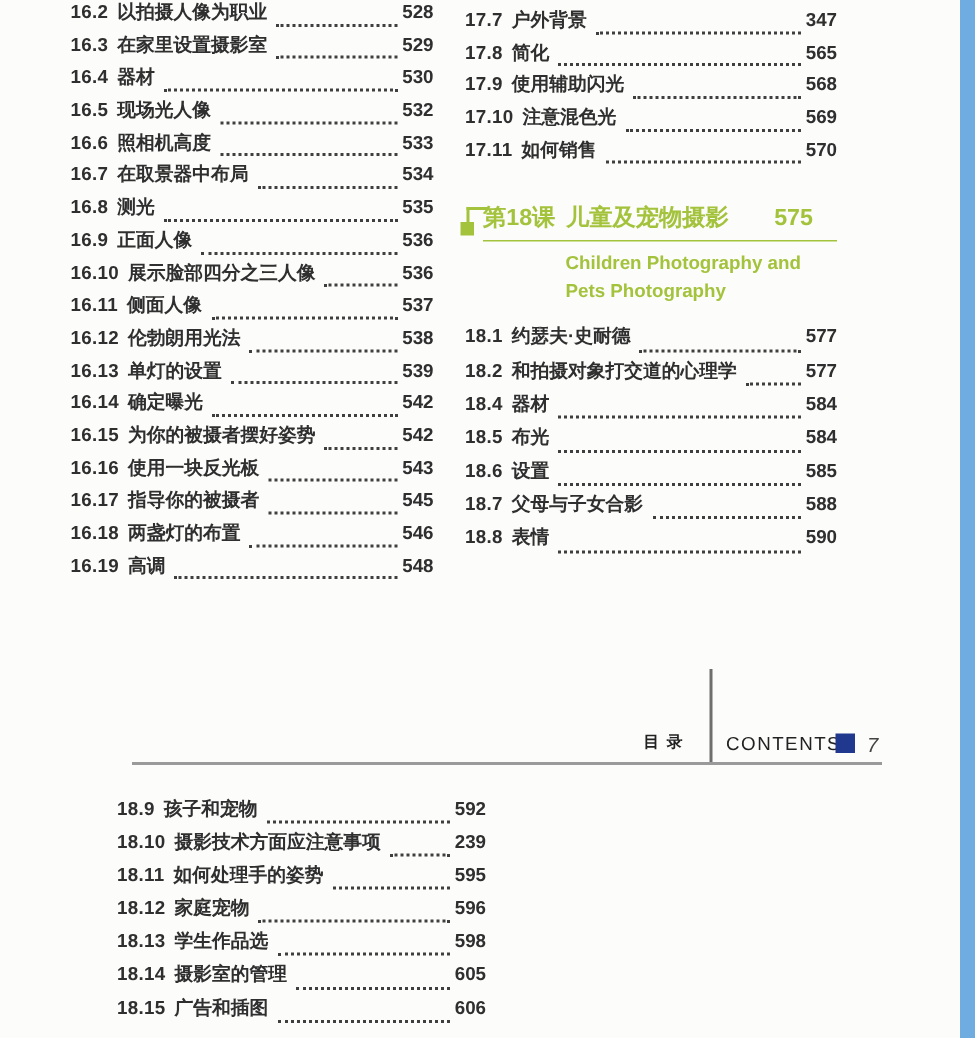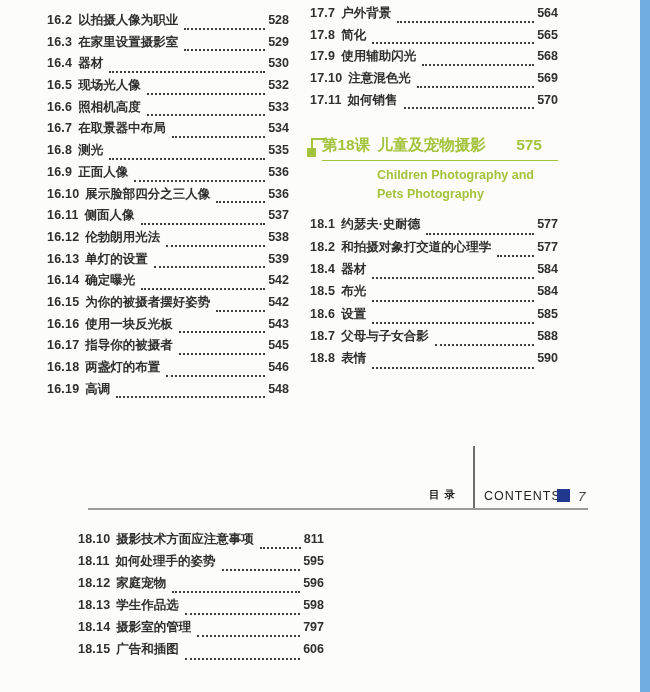--- a/index.html
+++ b/index.html
@@ -10,21 +10,21 @@
   }
   html,body{margin:0;padding:0;}
   body{
     width:650px;height:692px;position:relative;overflow:hidden;
     background:#fcfcfb;color:var(--ink);
     font-family:"Liberation Sans","DejaVu Sans",sans-serif;
   }
   .side-bar{position:absolute;right:0;top:0;width:10px;height:692px;background:var(--blue-bar);}
 
   .col{position:absolute;}
-  .col-left{top:12px;left:47px;width:242px;}
+  .col-left{top:0;left:47px;width:242px;}
   .col-right{top:5px;left:310px;width:248px;}
   .col-bottom{top:531px;left:78px;width:246px;}
 
   .toc-row{display:flex;align-items:baseline;height:21.7px;font-size:12.5px;font-weight:bold;}
   .list-18 .toc-row{height:22.3px;}
   .col-bottom .toc-row{height:22.1px;}
   .toc-num{margin-right:6px;letter-spacing:.2px;white-space:nowrap;}
   .toc-title{white-space:nowrap;}
   .toc-leader{flex:1;min-width:8px;align-self:flex-end;height:0;
     border-bottom:2px dotted #3f3f3f;margin:0 3px 4px 6px;}
@@ -186,21 +186,21 @@
       </div>
     </div>
 
   <div class="col col-right">
     <div class="list-17">
 
         <div class="toc-row">
           <span class="toc-num">17.7</span>
           <span class="toc-title">户外背景</span>
           <span class="toc-leader"></span>
-          <span class="toc-page">564</span>
+          <span class="toc-page">347</span>
         </div>
 
         <div class="toc-row">
           <span class="toc-num">17.8</span>
           <span class="toc-title">简化</span>
           <span class="toc-leader"></span>
           <span class="toc-page">565</span>
         </div>
 
         <div class="toc-row">
@@ -293,26 +293,32 @@
     <div class="footer-vline"></div>
     <span class="footer-cn">目录</span>
     <span class="footer-en">CONTENTS</span>
     <span class="footer-square"></span>
     <span class="footer-page">7</span>
     <div class="footer-rule"></div>
   </div>
 
   <div class="col col-bottom">
 
+      <div class="toc-row">
+        <span class="toc-num">18.9</span>
+        <span class="toc-title">孩子和宠物</span>
+        <span class="toc-leader"></span>
+        <span class="toc-page">592</span>
+      </div>
 
       <div class="toc-row">
         <span class="toc-num">18.10</span>
         <span class="toc-title">摄影技术方面应注意事项</span>
         <span class="toc-leader"></span>
-        <span class="toc-page">811</span>
+        <span class="toc-page">239</span>
       </div>
 
       <div class="toc-row">
         <span class="toc-num">18.11</span>
         <span class="toc-title">如何处理手的姿势</span>
         <span class="toc-leader"></span>
         <span class="toc-page">595</span>
       </div>
 
       <div class="toc-row">
@@ -326,21 +332,21 @@
         <span class="toc-num">18.13</span>
         <span class="toc-title">学生作品选</span>
         <span class="toc-leader"></span>
         <span class="toc-page">598</span>
       </div>
 
       <div class="toc-row">
         <span class="toc-num">18.14</span>
         <span class="toc-title">摄影室的管理</span>
         <span class="toc-leader"></span>
-        <span class="toc-page">797</span>
+        <span class="toc-page">605</span>
       </div>
 
       <div class="toc-row">
         <span class="toc-num">18.15</span>
         <span class="toc-title">广告和插图</span>
         <span class="toc-leader"></span>
         <span class="toc-page">606</span>
       </div>
     </div>
 

